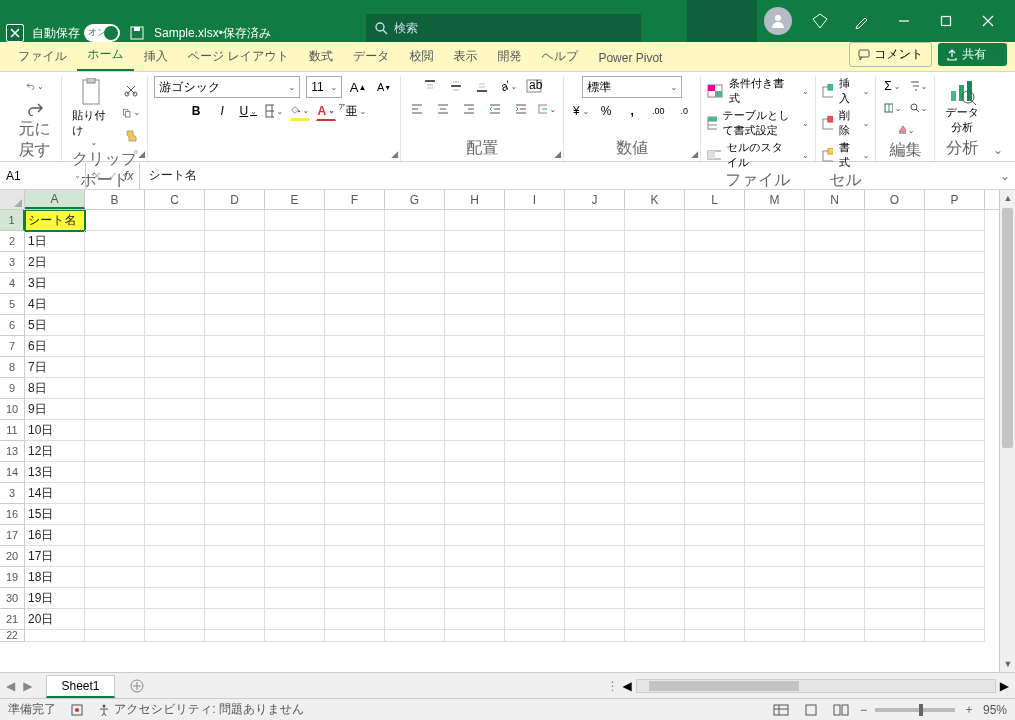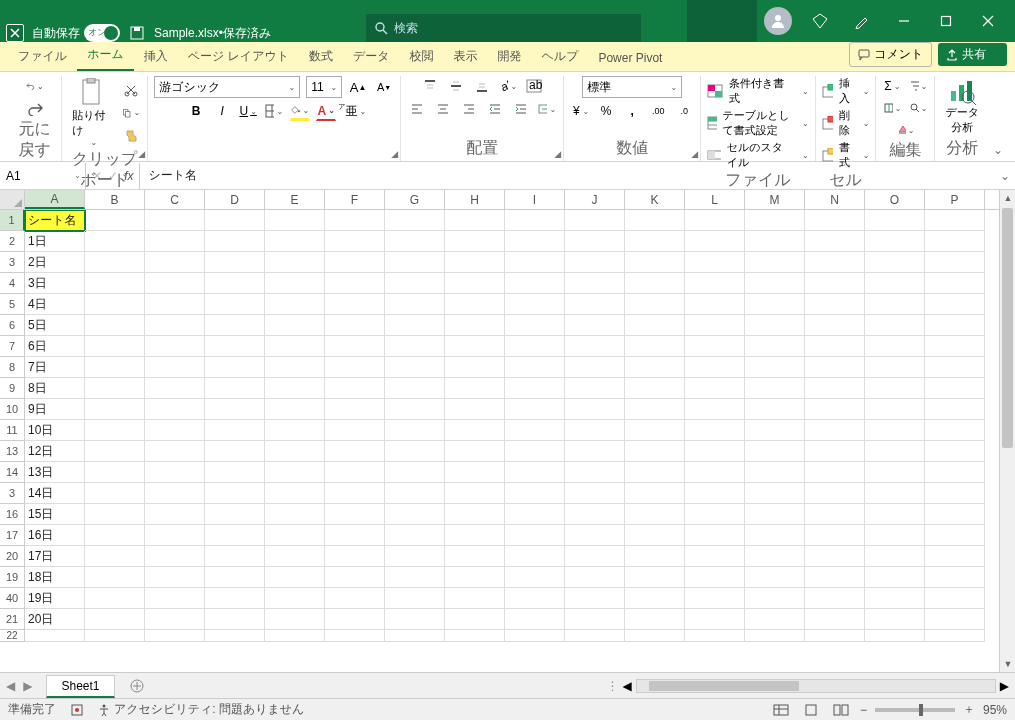--- a/index.html
+++ b/index.html
@@ -891,21 +891,21 @@
           <div class="cell"></div>
           <div class="cell"></div>
           <div class="cell"></div>
           <div class="cell"></div>
           <div class="cell"></div>
           <div class="cell"></div>
           <div class="cell"></div>
           <div class="cell"></div>
         </div>
         <div class="row">
-          <div class="row-hdr">40</div>
+          <div class="row-hdr">30</div>
           <div class="cell">19日</div>
           <div class="cell"></div>
           <div class="cell"></div>
           <div class="cell"></div>
           <div class="cell"></div>
           <div class="cell"></div>
           <div class="cell"></div>
           <div class="cell"></div>
           <div class="cell"></div>
           <div class="cell"></div>

